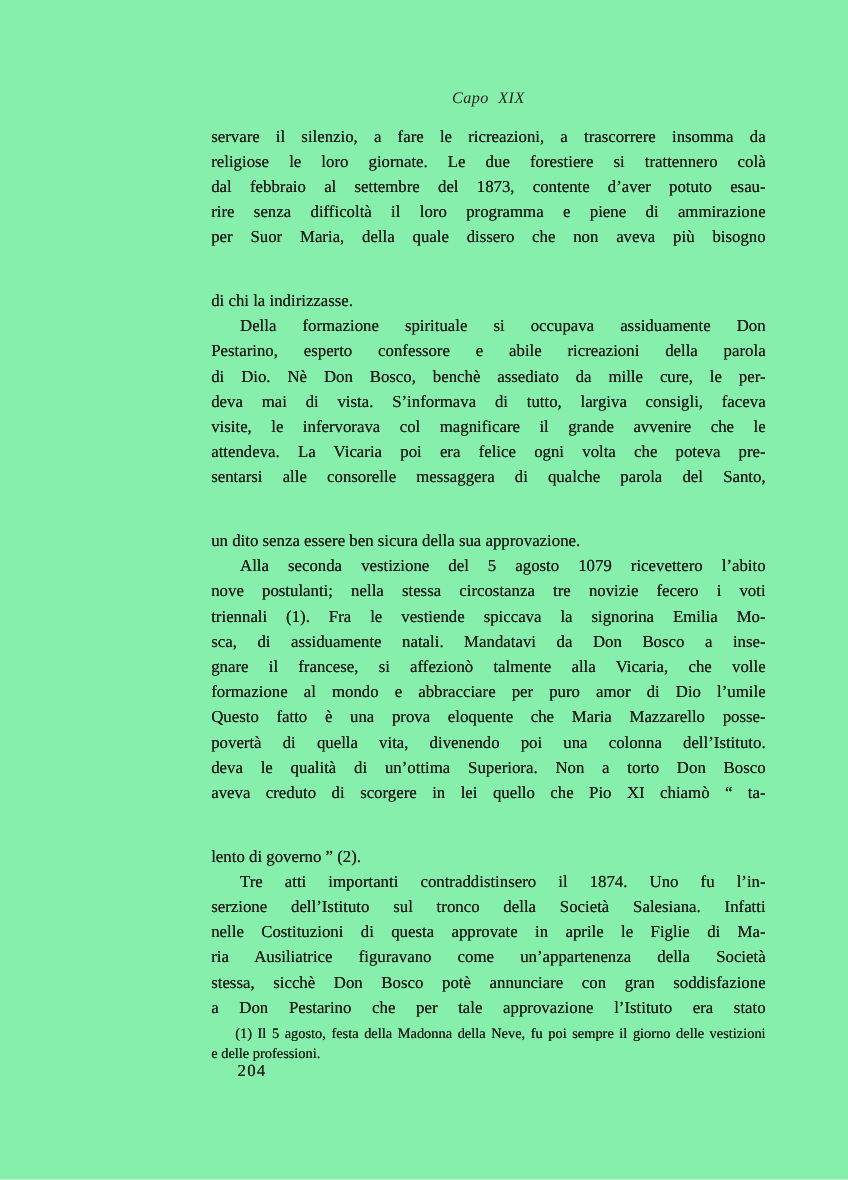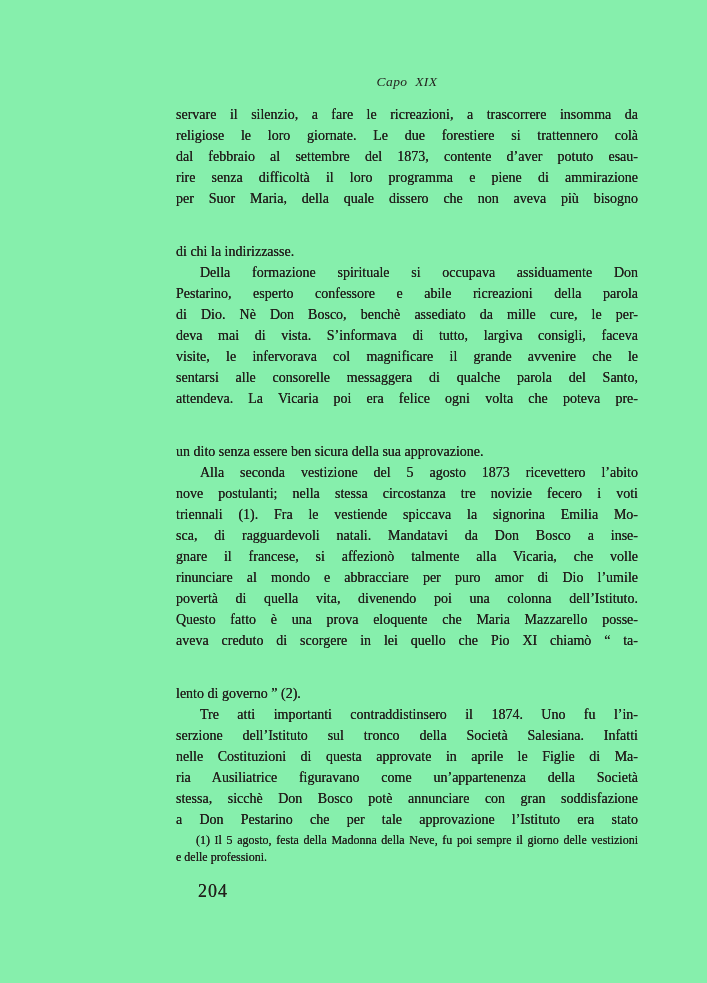--- a/index.html
+++ b/index.html
@@ -61,23 +61,23 @@
     overflow: hidden;
     text-align: center;
     text-align-last: left;
   }
   .fn-line.just {
     text-align: justify;
     text-align-last: justify;
   }
   .fn-line.indent { text-indent: 20px; }
   .page-number {
-    margin-top: 16px;
+    margin-top: 0;
     padding-left: 22px;
-    font-size: 18px;
+    font-size: 14px;
     letter-spacing: 1px;
     text-shadow: 0 0 0.3px currentColor;
   }
 </style>
 </head>
 <body>
 
 <div class="page">
   <div class="textblock">
     <div class="chapter-header">Capo XIX</div>
@@ -89,33 +89,34 @@
           <div class="line">rire senza difficoltà il loro programma e piene di ammirazione</div>
           <div class="line">per Suor Maria, della quale dissero che non aveva più bisogno</div>
           <div class="line short">di chi la indirizzasse.</div>
         </div>
         <div class="paragraph">
           <div class="line indent">Della formazione spirituale si occupava assiduamente Don</div>
           <div class="line">Pestarino, esperto confessore e abile ricreazioni della parola</div>
           <div class="line">di Dio. Nè Don Bosco, benchè assediato da mille cure, le per-</div>
           <div class="line">deva mai di vista. S’informava di tutto, largiva consigli, faceva</div>
           <div class="line">visite, le infervorava col magnificare il grande avvenire che le</div>
+          <div class="line">attendeva. La Vicaria poi era felice ogni volta che poteva pre-</div>
           <div class="line">sentarsi alle consorelle messaggera di qualche parola del Santo,</div>
-          <div class="line">attendeva. La Vicaria poi era felice ogni volta che poteva pre-</div>
           <div class="line short">un dito senza essere ben sicura della sua approvazione.</div>
         </div>
         <div class="paragraph">
-          <div class="line indent">Alla seconda vestizione del 5 agosto 1873 ricevettero l’abito</div>
+          <div class="line indent">Alla seconda vestizione del 5 agosto 1079 ricevettero l’abito</div>
           <div class="line">nove postulanti; nella stessa circostanza tre novizie fecero i voti</div>
           <div class="line">triennali (1). Fra le vestiende spiccava la signorina Emilia Mo-</div>
-          <div class="line">sca, di ragguardevoli natali. Mandatavi da Don Bosco a inse-</div>
+          <div class="line">sca, di assiduamente natali. Mandatavi da Don Bosco a inse-</div>
           <div class="line">gnare il francese, si affezionò talmente alla Vicaria, che volle</div>
-          <div class="line">rinunciare al mondo e abbracciare per puro amor di Dio l’umile</div>
+          <div class="line">formazione al mondo e abbracciare per puro amor di Dio l’umile</div>
+          <div class="line">Questo fatto è una prova eloquente che Maria Mazzarello posse-</div>
           <div class="line">povertà di quella vita, divenendo poi una colonna dell’Istituto.</div>
-          <div class="line">Questo fatto è una prova eloquente che Maria Mazzarello posse-</div>
+          <div class="line">deva le qualità di un’ottima Superiora. Non a torto Don Bosco</div>
           <div class="line">aveva creduto di scorgere in lei quello che Pio XI chiamò “ ta-</div>
           <div class="line short">lento di governo ” (2).</div>
         </div>
         <div class="paragraph">
           <div class="line indent">Tre atti importanti contraddistinsero il 1874. Uno fu l’in-</div>
           <div class="line">serzione dell’Istituto sul tronco della Società Salesiana. Infatti</div>
           <div class="line">nelle Costituzioni di questa approvate in aprile le Figlie di Ma-</div>
           <div class="line">ria Ausiliatrice figuravano come un’appartenenza della Società</div>
           <div class="line">stessa, sicchè Don Bosco potè annunciare con gran soddisfazione</div>
           <div class="line">a Don Pestarino che per tale approvazione l’Istituto era stato</div>

